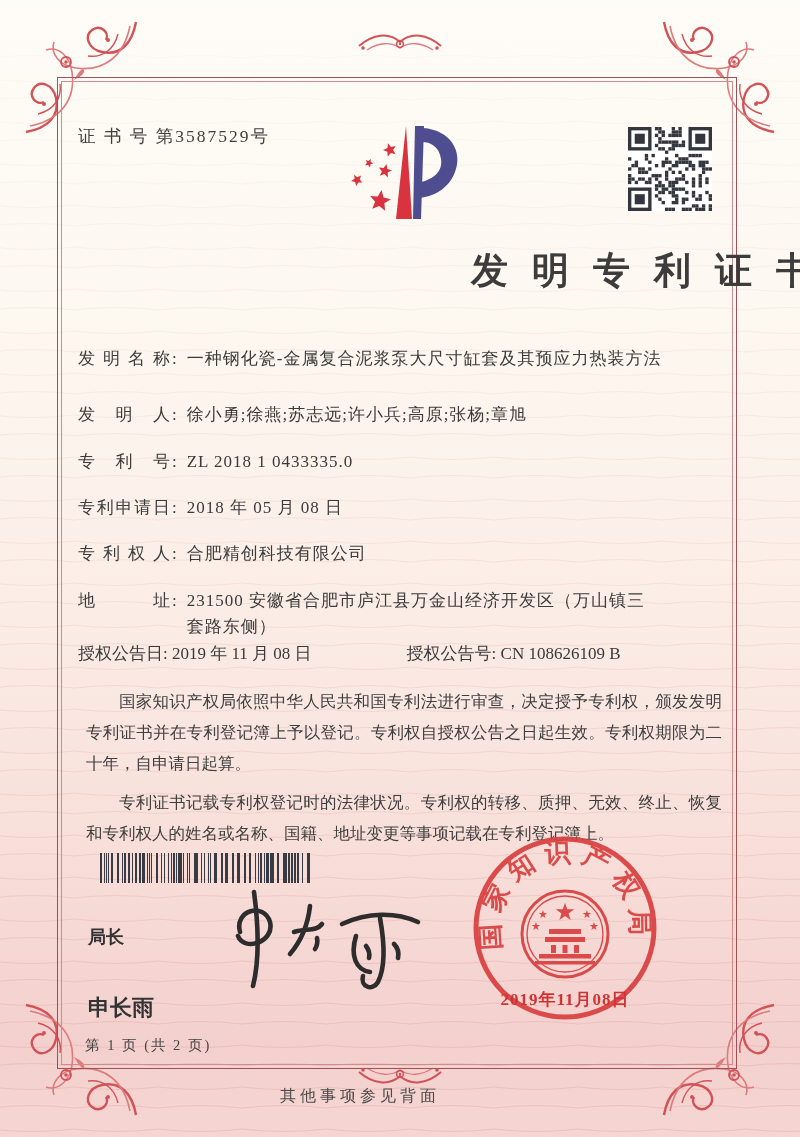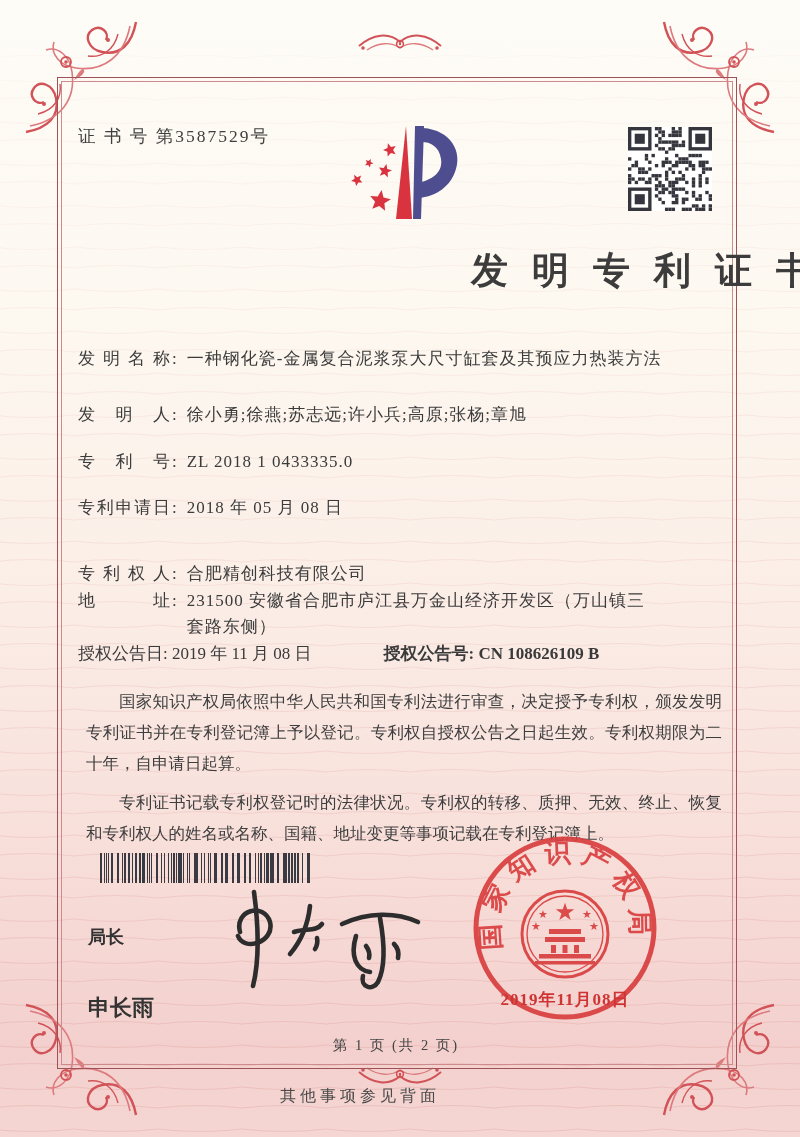--- a/index.html
+++ b/index.html
@@ -33,40 +33,40 @@
     left:78px;width:650px;display:flex;align-items:flex-start;
     font-size:17px;line-height:26px;color:#3b3b3b;
   }
   .row .lbl{
     display:inline-block;width:92px;flex:0 0 92px;
     text-align:justify;text-align-last:justify;
   }
   .row .colon{flex:0 0 auto;margin:0 10px 0 2px;}
   .row .val{flex:1 1 auto;letter-spacing:1px;}
   .grantrow{left:78px;width:650px;display:flex;font-size:17px;line-height:26px;}
-  .grantrow .g2{margin-left:72px;font-weight:bold;}
+  .grantrow .g2{margin-left:95px;}
   .paras{
     left:78px;width:652px;font-size:16.5px;line-height:31px;
     text-align:justify;color:#3e3e3e;
   }
   .paras p{margin:8px;text-indent:2em;}
   .sig-title{left:88px;top:925px;font-size:18px;font-weight:700;
     font-family:"Liberation Sans","DejaVu Sans",sans-serif;color:#333;}
   .sig-name{left:88px;top:993px;font-size:22px;font-weight:700;
     font-family:"Liberation Sans","DejaVu Sans",sans-serif;color:#333;}
   .signature-svg{left:218px;top:880px;z-index:2;}
   .barcode{left:100px;top:853px;z-index:2;}
   .qr{left:628px;top:127px;z-index:2;}
   .logo{left:333px;top:116px;z-index:2;}
   .seal{left:465px;top:828px;z-index:3;opacity:.92;}
   .seal-date{
     left:470px;top:988px;width:190px;text-align:center;z-index:4;
     color:#cf3434;font-size:17px;font-weight:700;letter-spacing:1px;
   }
-  .pageno{left:57px;top:1036px;width:678px;text-align:center;font-size:14.5px;color:#444;letter-spacing:2px;}
+  .pageno{left:57px;top:1036px;width:678px;font-size:14.5px;color:#444;letter-spacing:2px;padding-left:28px;}
   .backnote{left:0;top:1086px;width:720px;text-align:center;font-size:16px;color:#4a4a4a;letter-spacing:4px;}
   .orn{position:absolute;z-index:1;}
 </style>
 </head>
 <body>
 
 <div class="page">
 
   <svg class="waves" width="800" height="1137" id="waves">
       <path d="M-10 58 q 42 -5 84 0 q 42 -5 84 0 q 42 -5 84 0 q 42 -5 84 0 q 42 -5 84 0 q 42 -5 84 0 q 42 -5 84 0 q 42 -5 84 0 q 42 -5 84 0 q 42 -5 84 0" fill="none" stroke="rgba(206,112,112,0.044)" stroke-width="1"></path>
@@ -386,21 +386,21 @@
   <div class="abs row" style="top:449px">
     <span class="lbl">专利号</span>
       <span class="colon">:</span>
       <span class="val">ZL 2018 1 0433335.0</span>
   </div>
   <div class="abs row" style="top:495px">
     <span class="lbl">专利申请日</span>
       <span class="colon">:</span>
       <span class="val">2018 年 05 月 08 日</span>
   </div>
-  <div class="abs row" style="top:561px">
+  <div class="abs row" style="top:541px">
     <span class="lbl">专利权人</span>
       <span class="colon">:</span>
       <span class="val">合肥精创科技有限公司</span>
   </div>
   <div class="abs row" style="top:588px">
     <span class="lbl">地址</span>
       <span class="colon">:</span>
       <span class="val" style="max-width:470px">231500 安徽省合肥市庐江县万金山经济开发区（万山镇三套路东侧）</span>
   </div>
 

